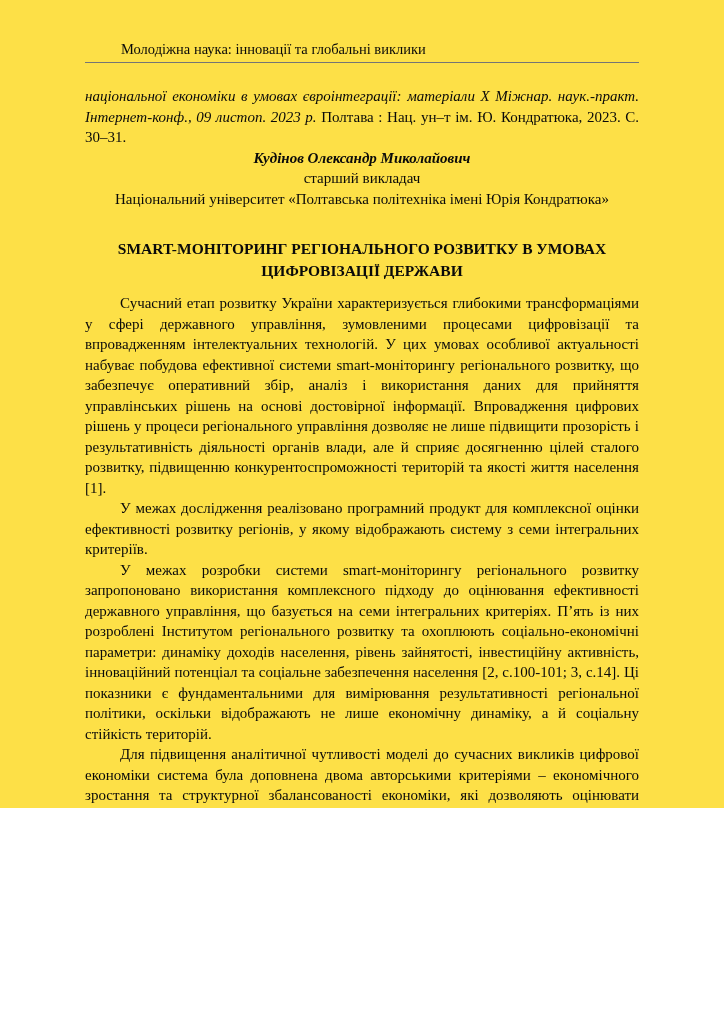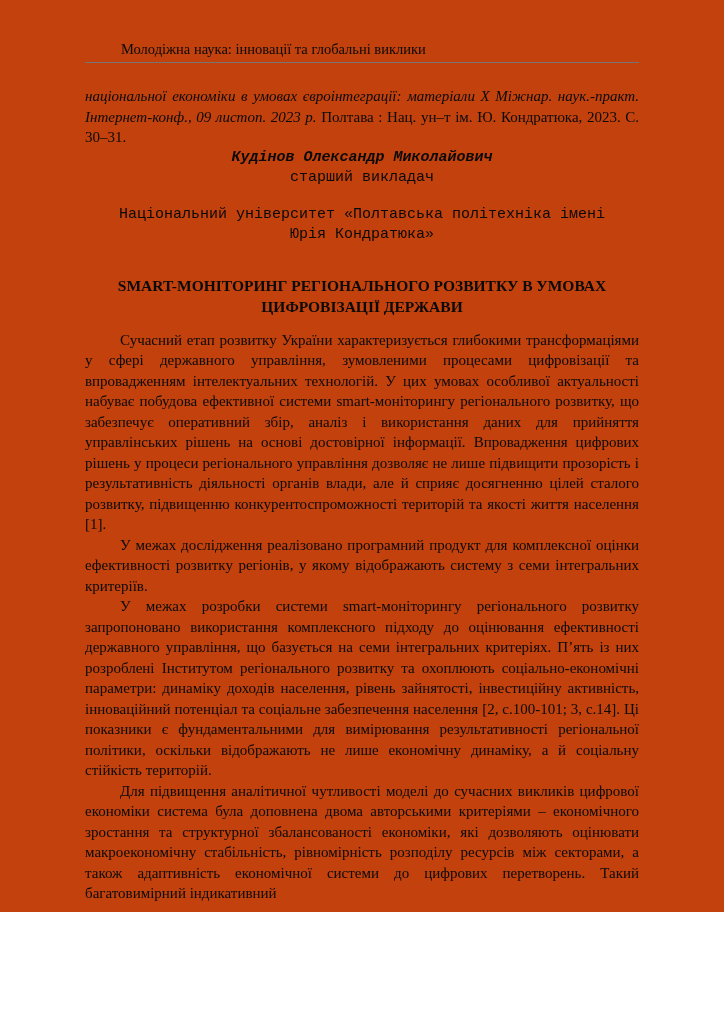--- a/index.html
+++ b/index.html
@@ -3,22 +3,22 @@
 <meta charset="utf-8">
 <style>
   html, body {
     margin: 0;
     padding: 0;
     background: #ffffff;
   }
   .page {
     position: relative;
     width: 724px;
-    height: 912px;
-    background: #c2410c;
+    height: 808px;
+    background: #fde047;
     box-sizing: border-box;
     padding: 41px 85px 0 85px;
     overflow: hidden;
     font-family: "Liberation Serif", "DejaVu Serif", serif;
     color: #0a0a0a;
   }
   .running-head {
     font-size: 14.5px;
     line-height: 17px;
     margin-left: 36px;
@@ -39,29 +39,28 @@
   .ref .it { font-style: italic; margin-top: 40px; }
   .udc {
     margin-top: 15px;
     font-size: 15px;
     line-height: 20.5px;
   }
   .author-block {
     text-align: center;
     font-size: 15px;
     line-height: 20.5px;
-    font-family: Liberation Mono, monospace;
   }
   .author-name {
     font-weight: bold;
     font-style: italic;
   }
   .affiliation {
     max-width: 500px;
-    margin: 16px auto;
+    margin: 0 auto;
   }
   .article-title {
     margin: 29px auto 0 auto;
     font-size: 15.5px;
     line-height: 21.5px;
     font-weight: bold;
     text-align: center;
   }
   .body-text {
     margin-top: 12px;

